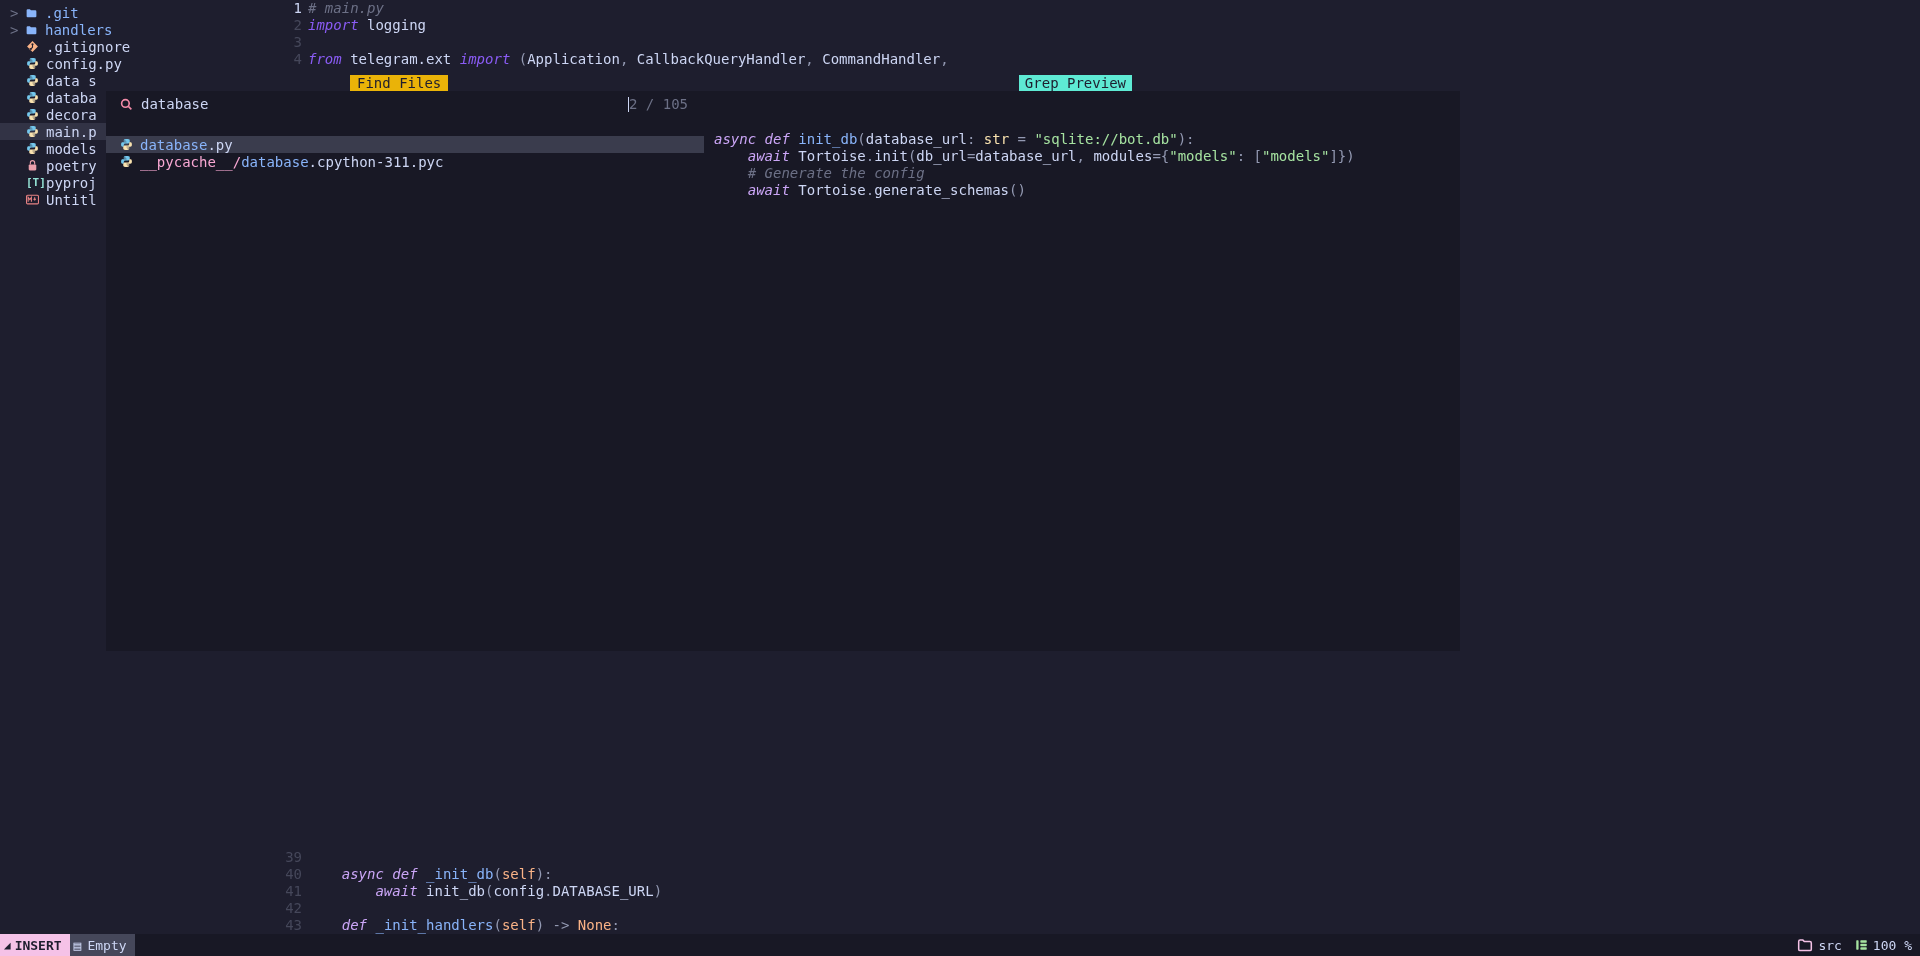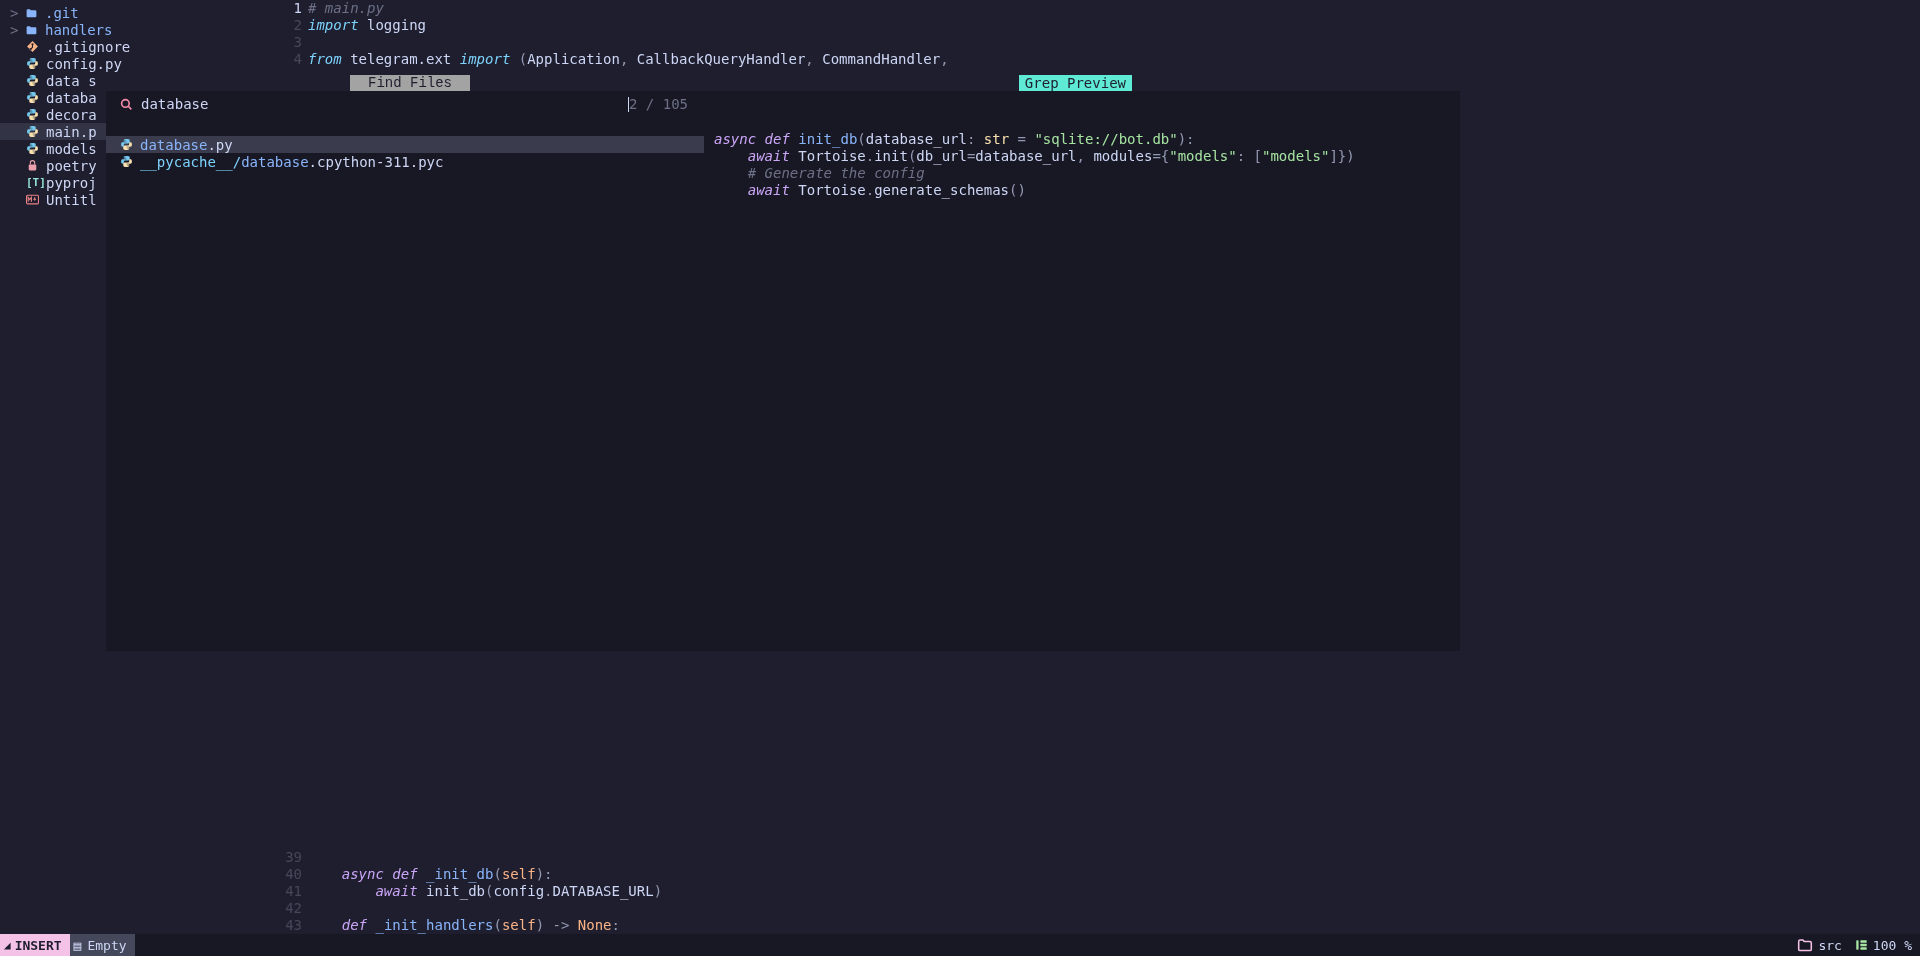--- a/index.html
+++ b/index.html
@@ -87,21 +87,21 @@
 }
 .lower-gutter {
   width: 46px;
   text-align: right;
   color: #45475a;
   padding-right: 6px;
 }
 
 
 .kw { color: #cba6f7; font-style: italic; }
-.import-kw { color: #7dd3fc; font-style: italic; }
+.import-kw { color: #8b5cf6; font-style: italic; }
 .fn { color: #89b4fa; }
 .str { color: #a6e3a1; }
 .type { color: #f9e2af; }
 .builtin { color: #fab387; }
 .comment { color: #6c7086; font-style: italic; }
 .punct { color: #9399b2; }
 .param { color: #cdd6f4; }
 .ident { color: #cdd6f4; }
 .const { color: #fab387; }
 
@@ -116,25 +116,24 @@
 .find-header {
   height: 17px;
   background: #1e1e2e;
   display: flex;
   align-items: center;
   position: relative;
 }
 .find-title {
   position: absolute;
   left: 244px;
-  background: #a3a3a3;
+  background: #eab308;
   color: #1e1e2e;
-  padding: 0 18px;
+  padding: 0 7px;
   font-weight: 500;
-  font-family: Liberation Mono, monospace;
 }
 .grep-title {
   position: absolute;
   right: 328px;
   background: #5eead4;
   color: #1e1e2e;
   padding: 0 6px;
   font-weight: 500;
 }
 .find-body {
@@ -193,21 +192,21 @@
   align-items: center;
   height: 17px;
   padding-left: 14px;
 }
 .result-row.selected {
   background: rgba(88, 91, 112, 0.55);
 }
 .res-icon { width: 16px; margin-right: 4px; display:inline-flex; }
 .res-path { color: #cdd6f4; }
 .res-match { color: #89b4fa; }
-.res-dim { color: #7dd3fc; text-align: center; }
+.res-dim { color: #f9a8d4; text-align: center; }
 
 .preview-line { height: 17px; line-height: 17px; white-space: pre; }
 
 
 .statusbar {
   position: absolute;
   left: 0; right: 0; bottom: 0;
   height: 22px;
   background: #181825;
   display: flex;

